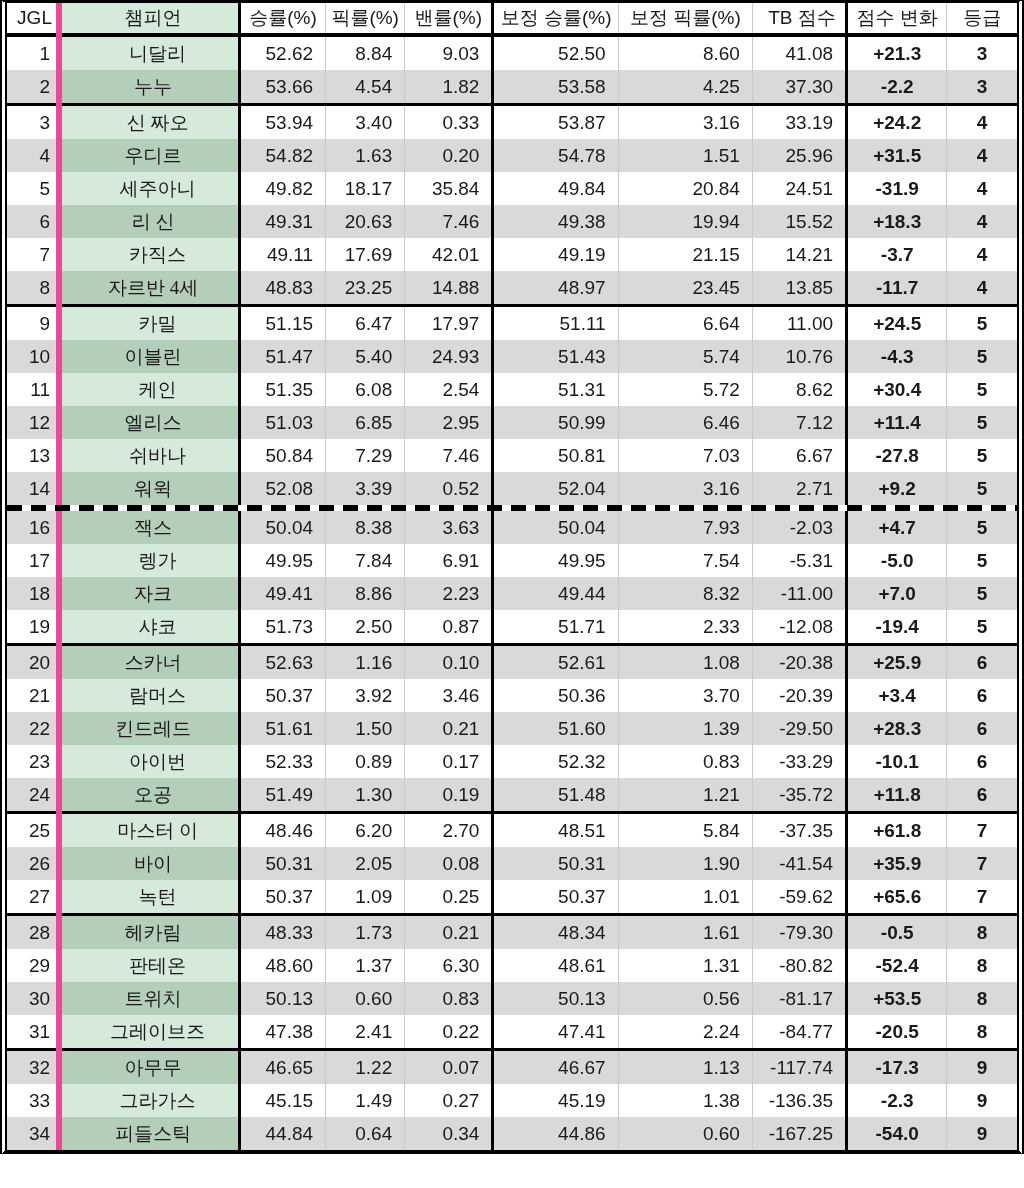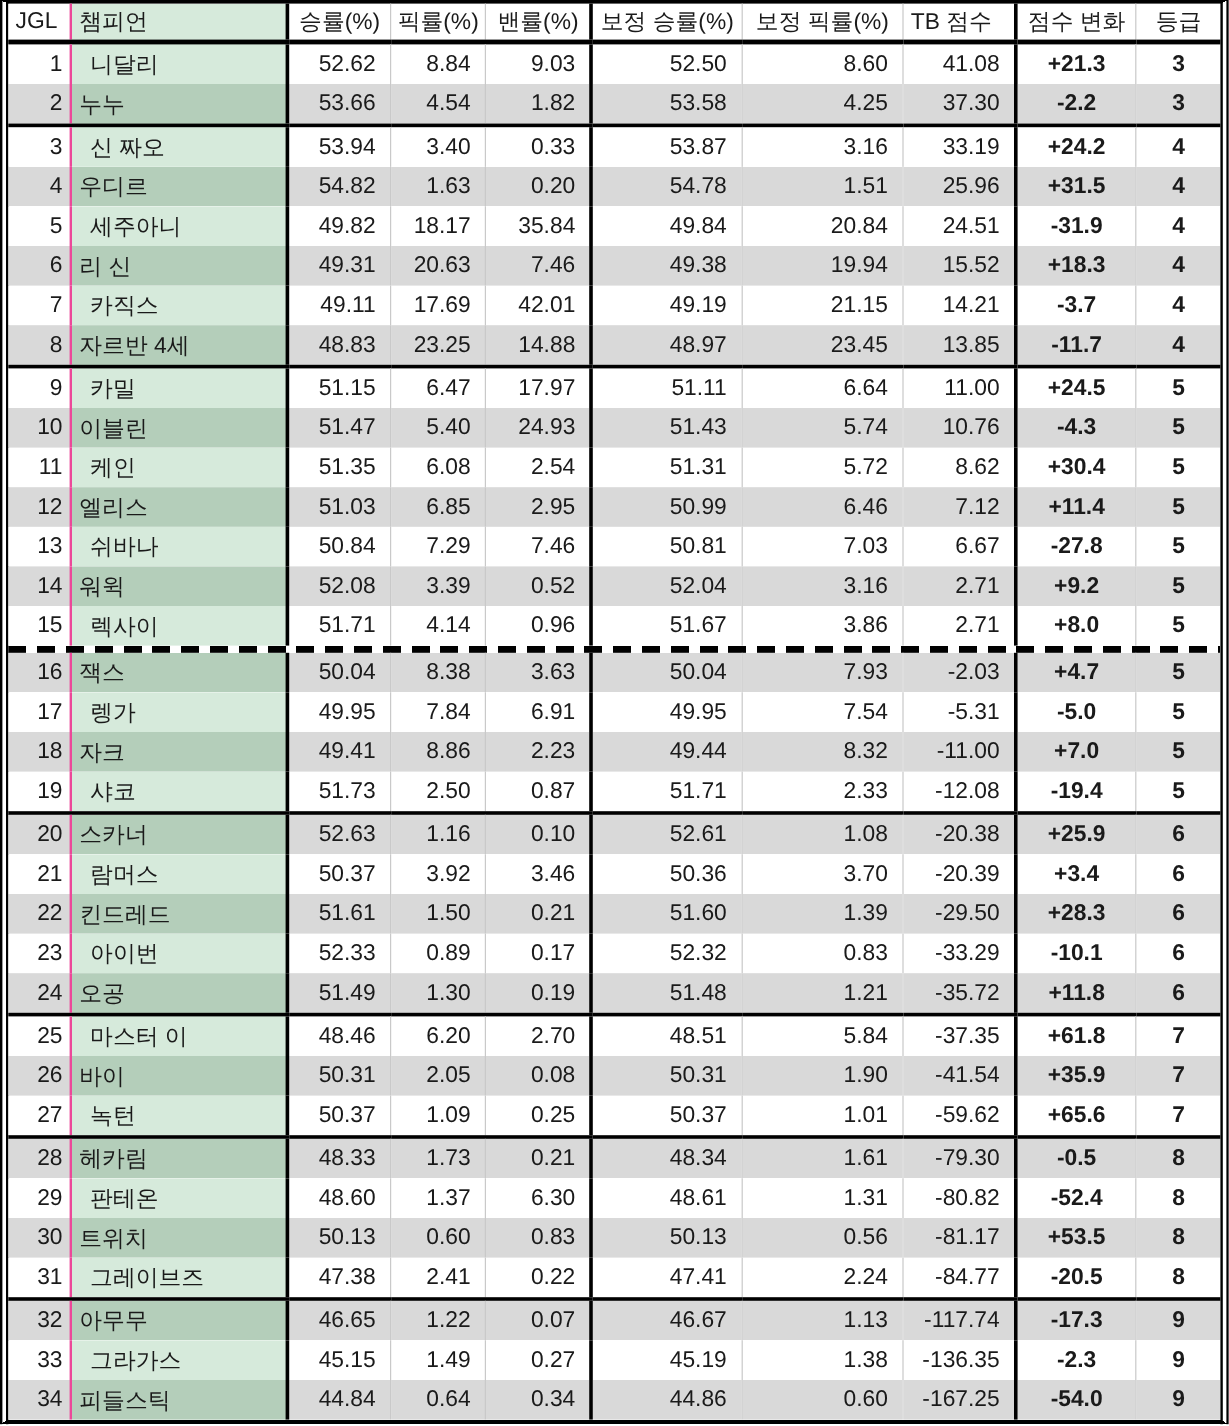--- a/index.html
+++ b/index.html
@@ -24,26 +24,26 @@
   col.c-champ{width:180px;}
   col.c-win{width:86px;}
   col.c-pick{width:79px;}
   col.c-ban{width:88px;}
   col.c-adjwin{width:125px;}
   col.c-adjpick{width:134px;}
   col.c-tb{width:94px;}
   col.c-chg{width:100px;}
   col.c-tier{width:70px;}
   
-  .bl-black{border-left:2px solid #ec4899;}
+  .bl-black{border-left:6px solid #ec4899;font-family:Liberation Serif, serif;}
   .bl-thick{border-left:3px solid #000;}
   .bl-gray{border-left:1px solid #c9c9c9;}
   
   .a-r{text-align:right;}
-  .a-l{text-align:left;}
+  .a-l{text-align:center;}
   .a-c{text-align:center;}
   .pad-r{padding-right:12px;}
   .pad-r-sm{padding-right:6px;}
   .pad-l{padding-left:6px;}
   
   tr.plain td{background:#ffffff;}
   tr.stripe td{background:#d9d9d9;}
   tr.plain td.champ{background:#d6eadb;padding-left:15px;}
   tr.stripe td.champ{background:#b4ceba;}
   thead th.champ{background:#d6eadb;}
@@ -248,32 +248,20 @@
     <td class="champ a-l pad-l bl-black">워윅</td>
     <td class="a-r pad-r bl-thick">52.08</td>
     <td class="a-r pad-r bl-gray">3.39</td>
     <td class="a-r pad-r bl-gray">0.52</td>
     <td class="a-r pad-r bl-thick">52.04</td>
     <td class="a-r pad-r bl-gray">3.16</td>
     <td class="a-r pad-r bl-gray">2.71</td>
     <td class="a-c bold bl-thick">+9.2</td>
     <td class="a-c bold bl-gray">5</td>
   </tr>
-        <tr class="plain">
-    <td class="a-r pad-r-sm">15</td>
-    <td class="champ a-l pad-l bl-black">렉사이</td>
-    <td class="a-r pad-r bl-thick">51.71</td>
-    <td class="a-r pad-r bl-gray">4.14</td>
-    <td class="a-r pad-r bl-gray">0.96</td>
-    <td class="a-r pad-r bl-thick">51.67</td>
-    <td class="a-r pad-r bl-gray">3.86</td>
-    <td class="a-r pad-r bl-gray">2.71</td>
-    <td class="a-c bold bl-thick">+8.0</td>
-    <td class="a-c bold bl-gray">5</td>
-  </tr>
         <tr class="sep-dashed">
           <td colspan="10"></td>
         </tr>
         <tr class="stripe">
     <td class="a-r pad-r-sm">16</td>
     <td class="champ a-l pad-l bl-black">잭스</td>
     <td class="a-r pad-r bl-thick">50.04</td>
     <td class="a-r pad-r bl-gray">8.38</td>
     <td class="a-r pad-r bl-gray">3.63</td>
     <td class="a-r pad-r bl-thick">50.04</td>

